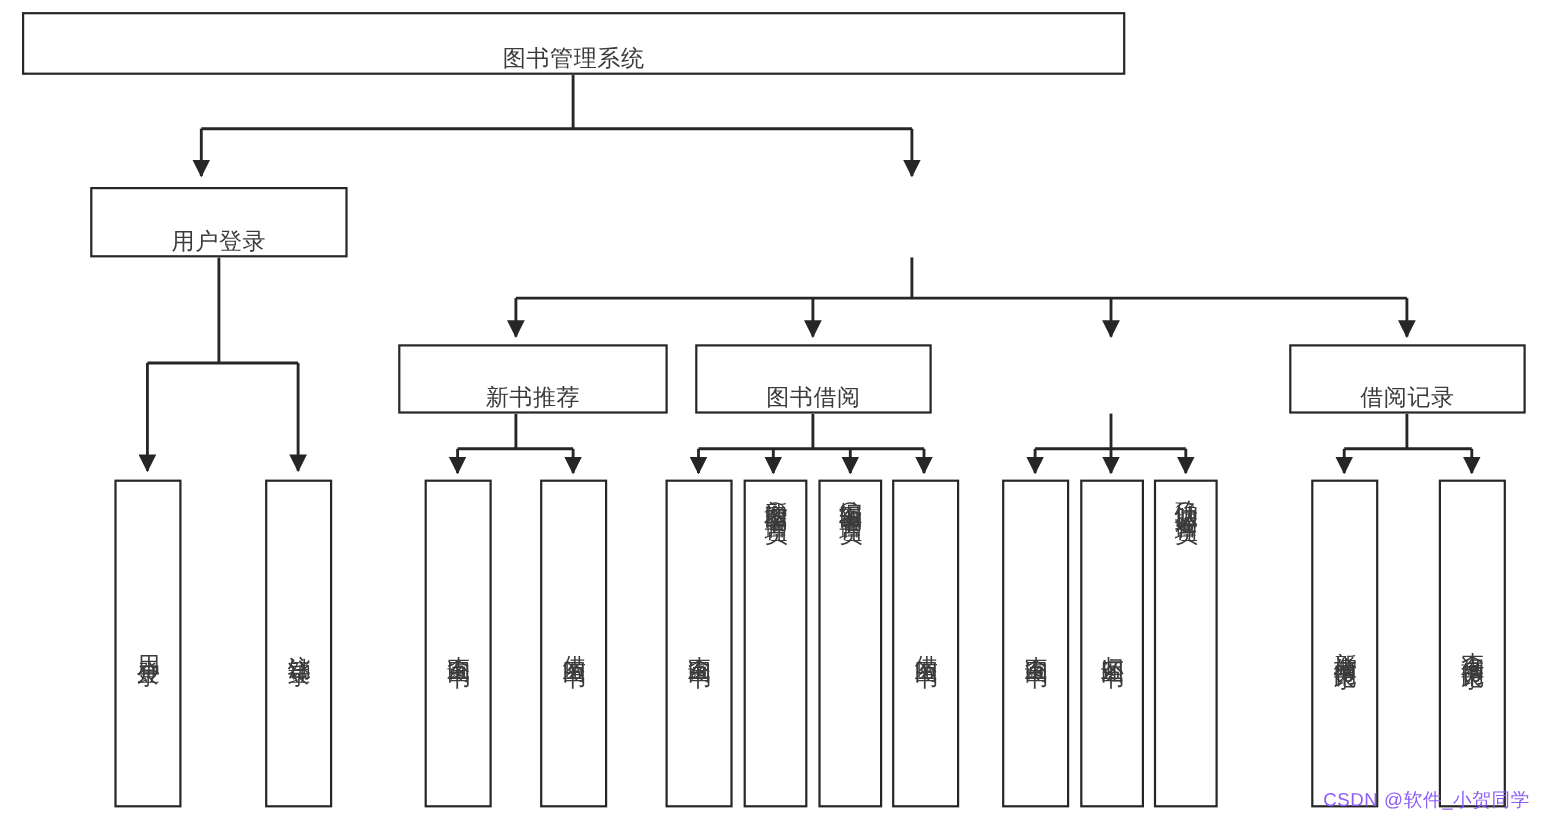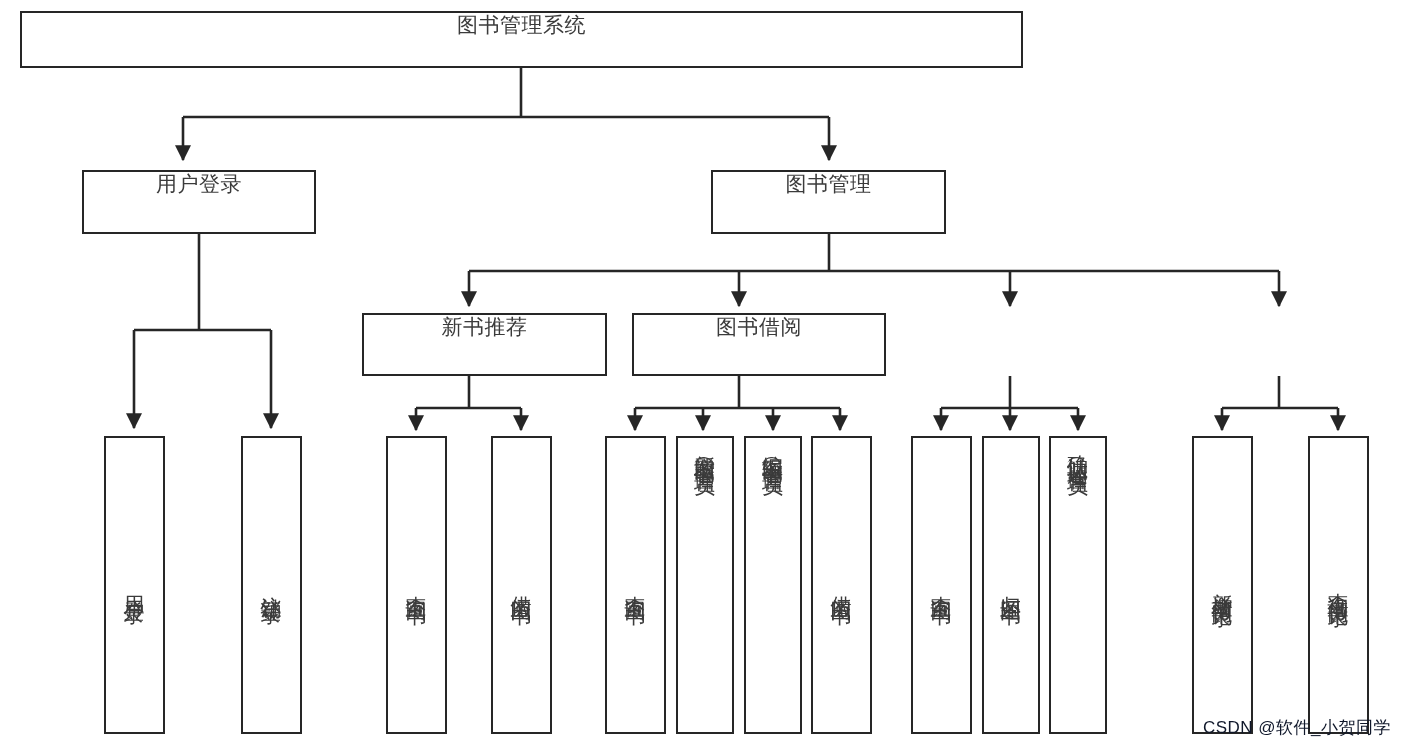--- a/index.html
+++ b/index.html
@@ -27,21 +27,21 @@
     width: 1405px;
     height: 747px;
     pointer-events: none;
   }
   .node {
     position: absolute;
     box-sizing: border-box;
     background: #ffffff;
     border: 2.5px solid #262626;
     display: flex;
-    align-items: flex-start;
+    align-items: flex-end;
     justify-content: center;
     color: #333333;
     z-index: 2;
   }
   .node-label {
     font-size: 21px;
     line-height: 1.15;
     letter-spacing: 0.5px;
     white-space: nowrap;
     color: #3b3b3b;
@@ -60,21 +60,21 @@
     margin: 0 auto;
   }
   .node.vertical.center-text {
     align-items: center;
   }
   .watermark {
     position: absolute;
     right: 14px;
     bottom: 8px;
     font-size: 17px;
-    color: #0f172a;
+    color: #8b5cf6;
     letter-spacing: 0.5px;
     z-index: 5;
     white-space: nowrap;
     font-family: "Liberation Sans", "DejaVu Sans", sans-serif;
     margin-top: 43px;
   }
 </style>
 </head>
 <body>
 
@@ -131,33 +131,33 @@
   </svg>
 
   <div class="node" style="left:20px; top:11px; width:1003px; height:57px;">
     <span class="node-label">图书管理系统</span>
   </div>
 
   <div class="node" style="left:82px; top:170px; width:234px; height:64px;">
     <span class="node-label">用户登录</span>
   </div>
 
-  <div class="node" style="left:711px; top:170px; width:235px; height:64px;">
-    <span class="node-label">图书管理</span>
-  </div>
 
   <div class="node" style="left:362px; top:313px; width:245px; height:63px;">
     <span class="node-label">新书推荐</span>
   </div>
 
-  <div class="node" style="left:632px; top:313px; width:254px; height:63px;">
+  <div class="node" style="left:632px; top:313px; width:215px; height:63px;">
     <span class="node-label">图书借阅</span>
   </div>
 
 
+  <div class="node" style="left:1172px; top:313px; width:215px; height:63px;">
+    <span class="node-label">借阅记录</span>
+  </div>
 
   <div class="node vertical center-text" style="left:104px; top:436px; width:61px; height:298px;">
     <span class="node-label">用户登录</span>
   </div>
 
   <div class="node vertical center-text" style="left:241px; top:436px; width:61px; height:298px;">
     <span class="node-label">注销登录</span>
   </div>
 
   <div class="node vertical center-text" style="left:386px; top:436px; width:61px; height:298px;">

